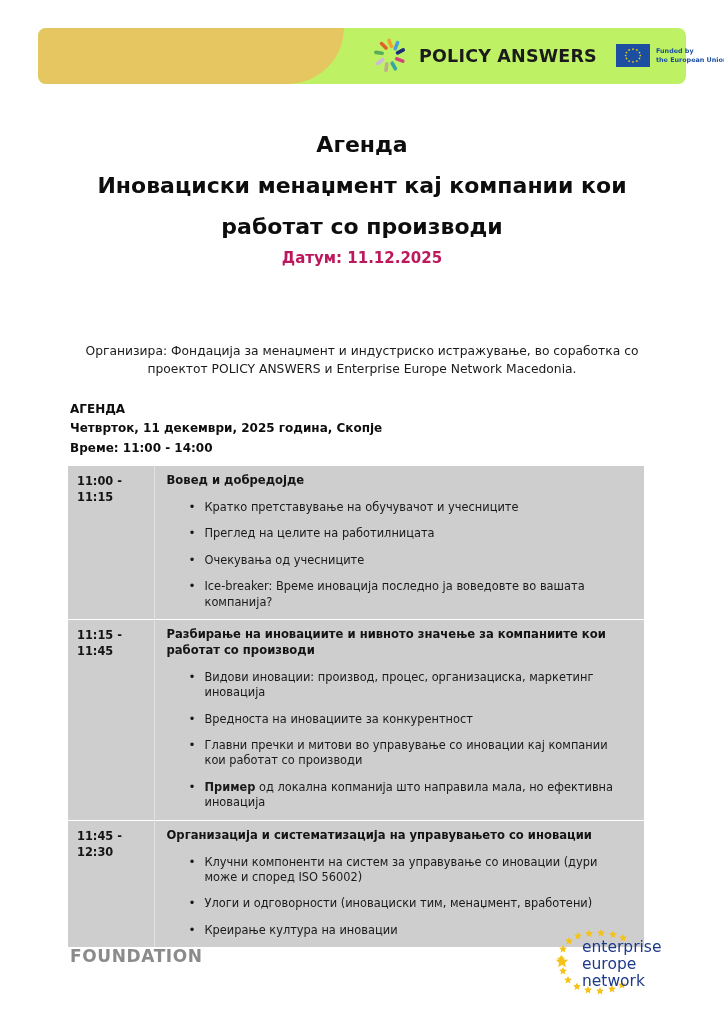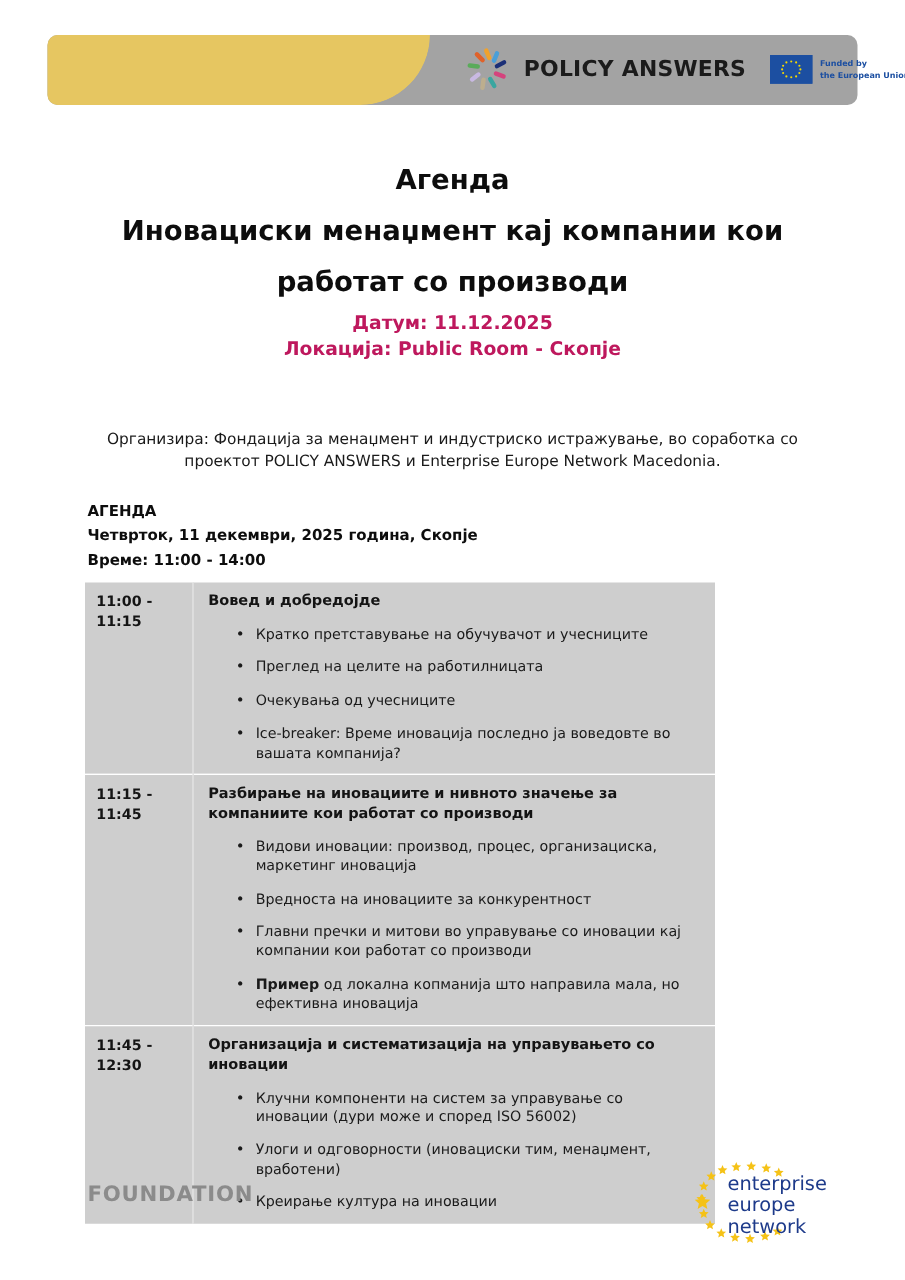--- a/index.html
+++ b/index.html
@@ -21,21 +21,21 @@
     padding: 0;
   }
 
   
   .header-banner {
     position: absolute;
     top: 28px;
     left: 38px;
     width: 648px;
     height: 56px;
-    background: #a3a3a3;
+    background: #bef264;
     border-radius: 8px;
   }
 
   .banner-gold {
     position: absolute;
     top: 0;
     left: 0;
     width: 250px;
     height: 56px;
     background: #e6c661;
@@ -154,21 +154,21 @@
     font-weight: bold;
     line-height: 1.62;
     color: #0d0d0d;
   }
 
   
   .agenda-table {
     position: absolute;
     top: 466px;
     left: 68px;
-    width: 504px;
+    width: 576px;
     border-collapse: collapse;
     table-layout: fixed;
   }
   .agenda-table td {
     vertical-align: top;
     background: #cecece;
     padding: 0;
   }
   .agenda-table tr { border-top: 1.2px solid #ffffff; }
   .agenda-table tr:first-child { border-top: none; }
@@ -311,21 +311,20 @@
   </div>
 
   <div class="title-block">
     <div class="title-line-1">Агенда</div>
     <div class="title-line-2">Иновациски менаџмент кај компании кои</div>
     <div class="title-line-2">работат со производи</div>
   </div>
 
   <div class="meta-block">
     <div>Датум: 11.12.2025</div>
-    <div>Локација: Public Room - Скопје</div>
   </div>
 
   <div class="organizer">
     <span>Организира: Фондација за менаџмент и индустриско истражување, во соработка со</span>
     <span>проектот POLICY ANSWERS и Enterprise Europe Network Macedonia.</span>
   </div>
 
   <div class="agenda-heading">
     <div>АГЕНДА</div>
     <div>Четврток, 11 декември, 2025 година, Скопје</div>

